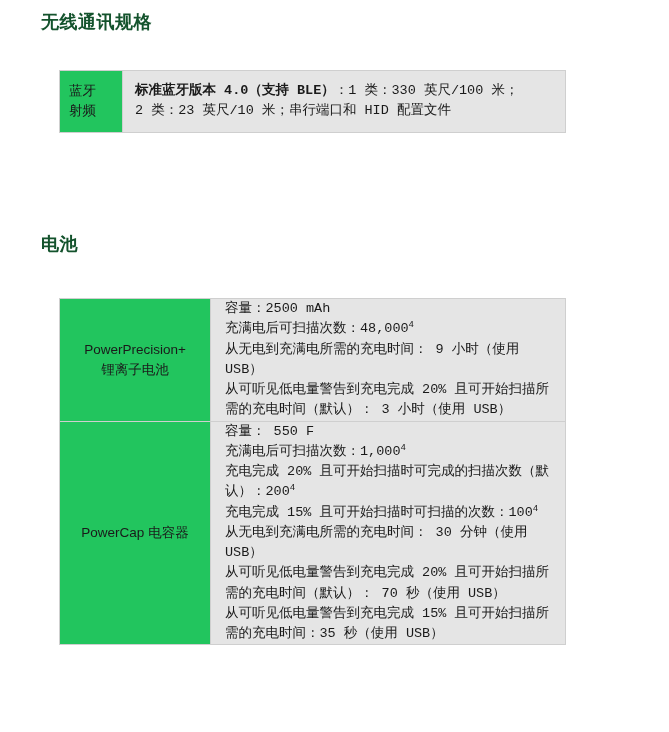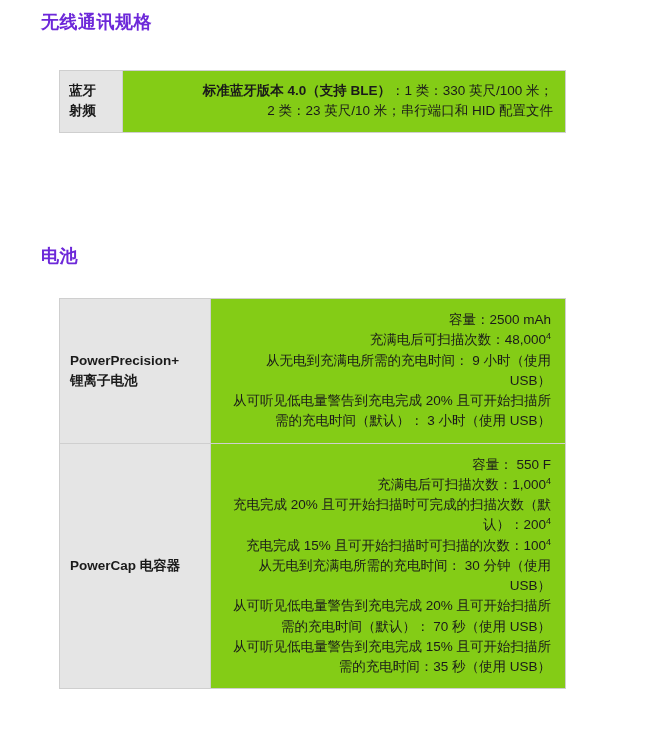--- a/index.html
+++ b/index.html
@@ -16,79 +16,80 @@
     width: 669px;
     min-height: 732px;
     box-sizing: border-box;
     padding: 0 0 0 0;
     background: #ffffff;
     position: relative;
   }
   .section-title {
     font-size: 18px;
     font-weight: bold;
-    color: #6d28d9;
+    color: #14532d;
     margin: 0;
     padding: 0;
     letter-spacing: 0.5px;
   }
   #title-wireless {
     position: absolute;
     left: 41px;
     top: 10px;
   }
   #title-battery {
     position: absolute;
     left: 41px;
-    top: 244px;
+    top: 232px;
   }
   table.spec {
     border-collapse: collapse;
     width: 507px;
     background: #ffffff;
     table-layout: fixed;
   }
   table.spec td {
     border: 1px solid #cfcfcf;
     vertical-align: middle;
     padding: 10px 12px;
     font-size: 13.5px;
     line-height: 1.5;
     color: #1a1a1a;
   }
   table.spec td.label {
-    font-weight: bold;
-    background: #e5e5e5;
+    font-weight: normal;
+    background: #22c55e;
     text-align: left;
   }
   table.spec td.value {
-    background: #84cc16;
-    text-align: right;
+    background: #e5e5e5;
+    text-align: left;
+    font-family: Liberation Mono, monospace;
   }
   #wireless-table-wrap {
     position: absolute;
     left: 59px;
     top: 70px;
   }
   #wireless-table-wrap td.label {
     width: 44px;
     padding: 10px 9px;
   }
   #battery-table-wrap {
     position: absolute;
     left: 59px;
     top: 298px;
   }
   #battery-table-wrap td.label {
     width: 130px;
-    text-align: left;
+    text-align: center;
     padding: 10px 10px;
   }
   #battery-table-wrap td.value {
-    padding: 11px 14px;
+    padding: 0 14px;
   }
   .cellline {
     display: block;
   }
   sup {
     font-size: 9px;
     vertical-align: super;
     line-height: 0;
   }
   .bt-strong {

